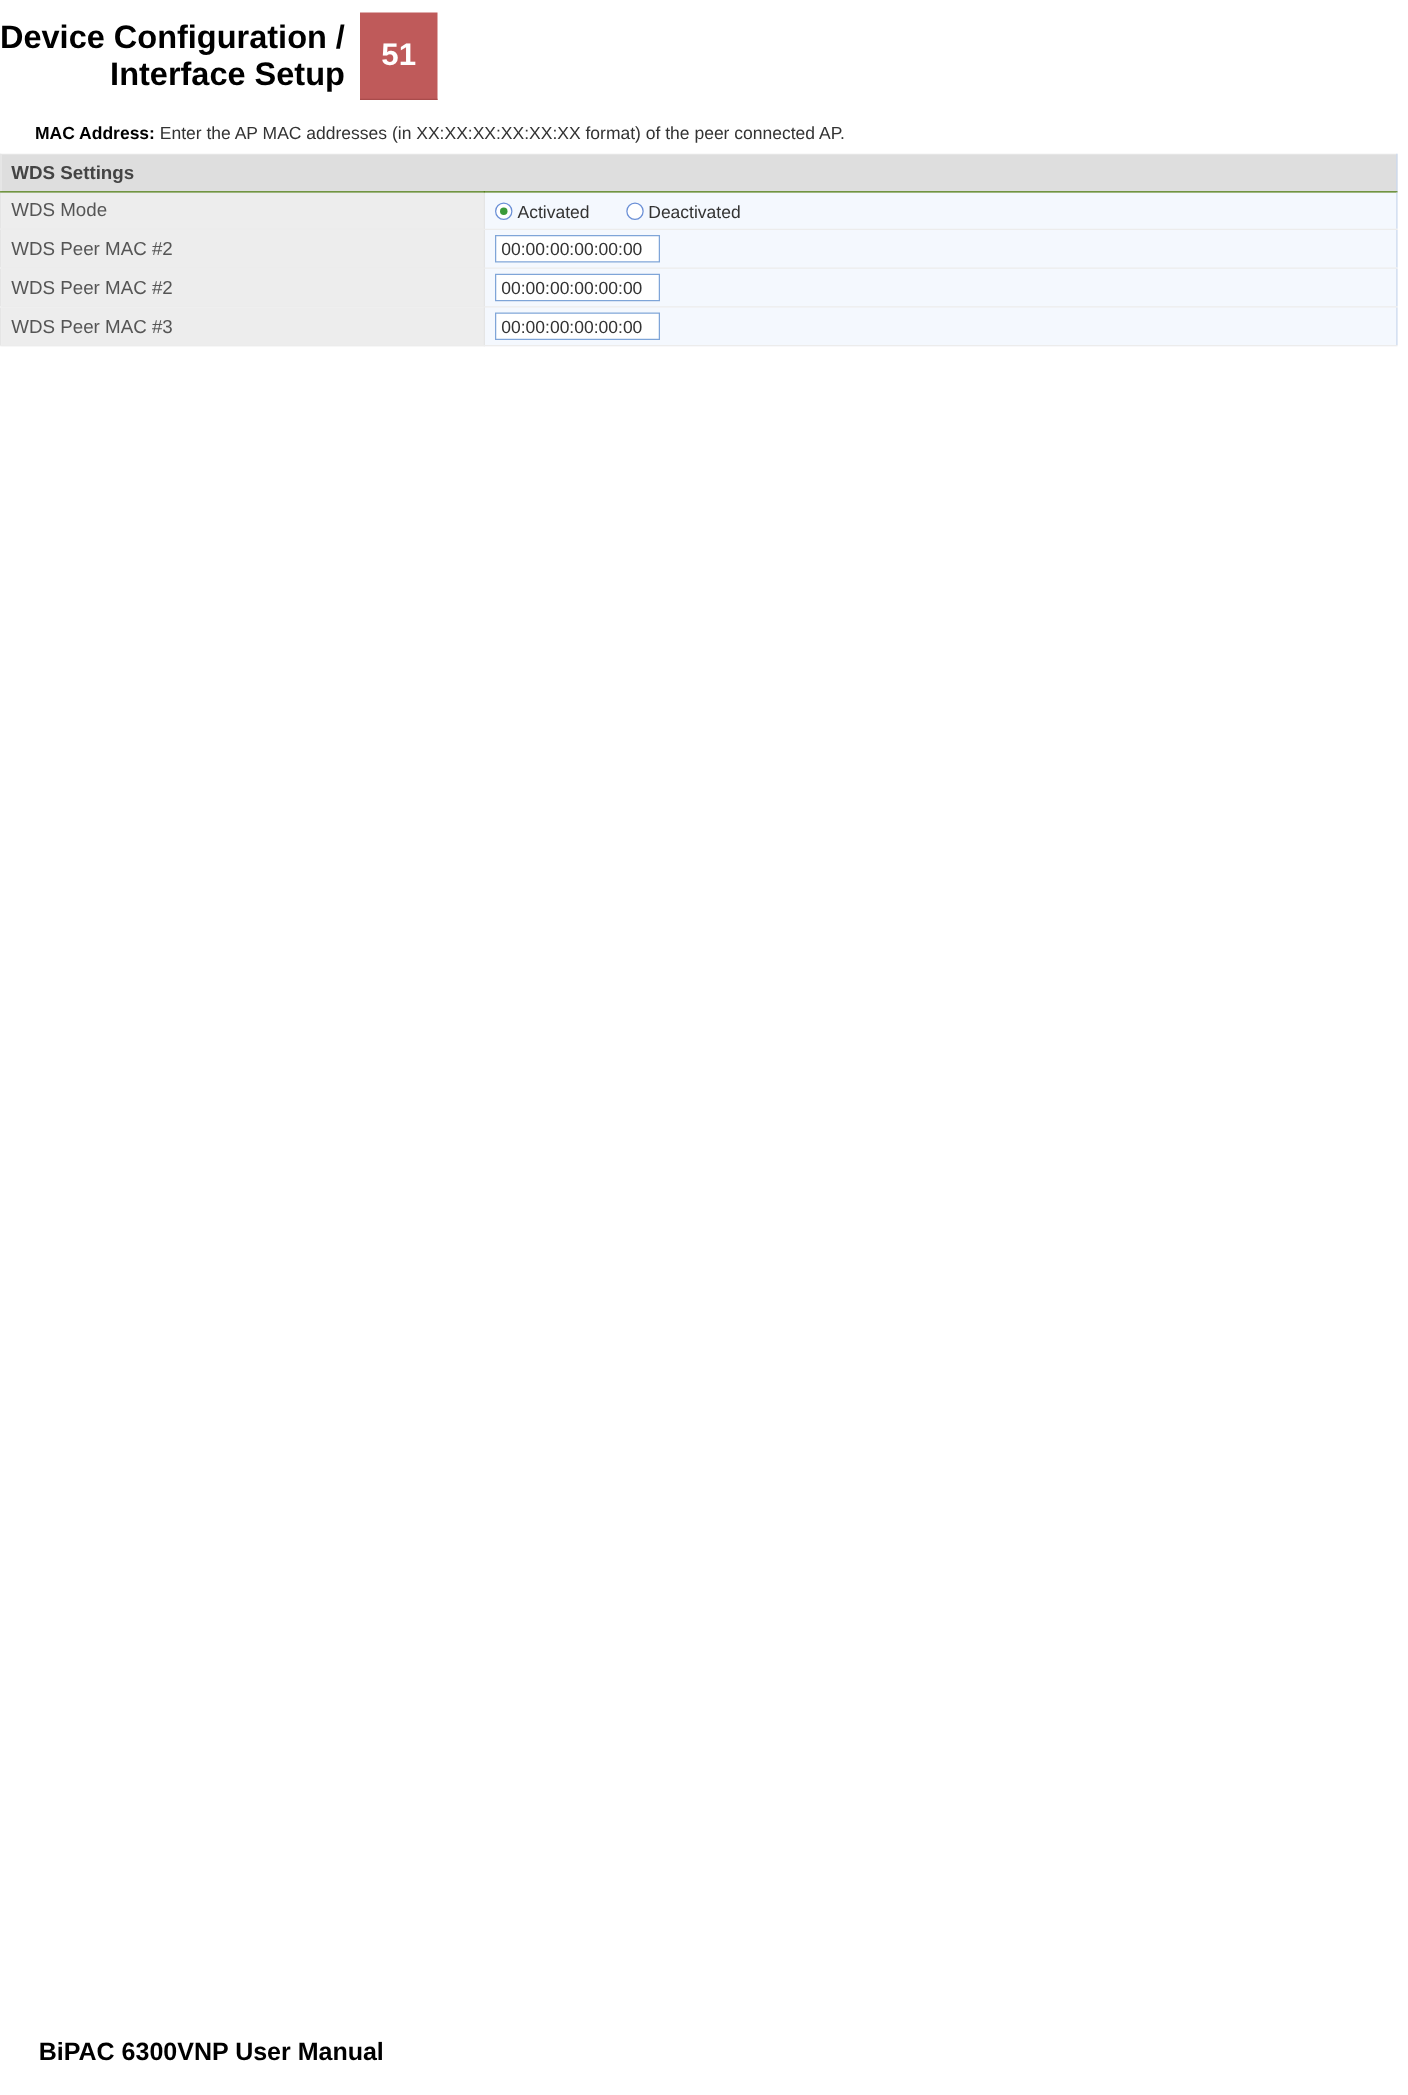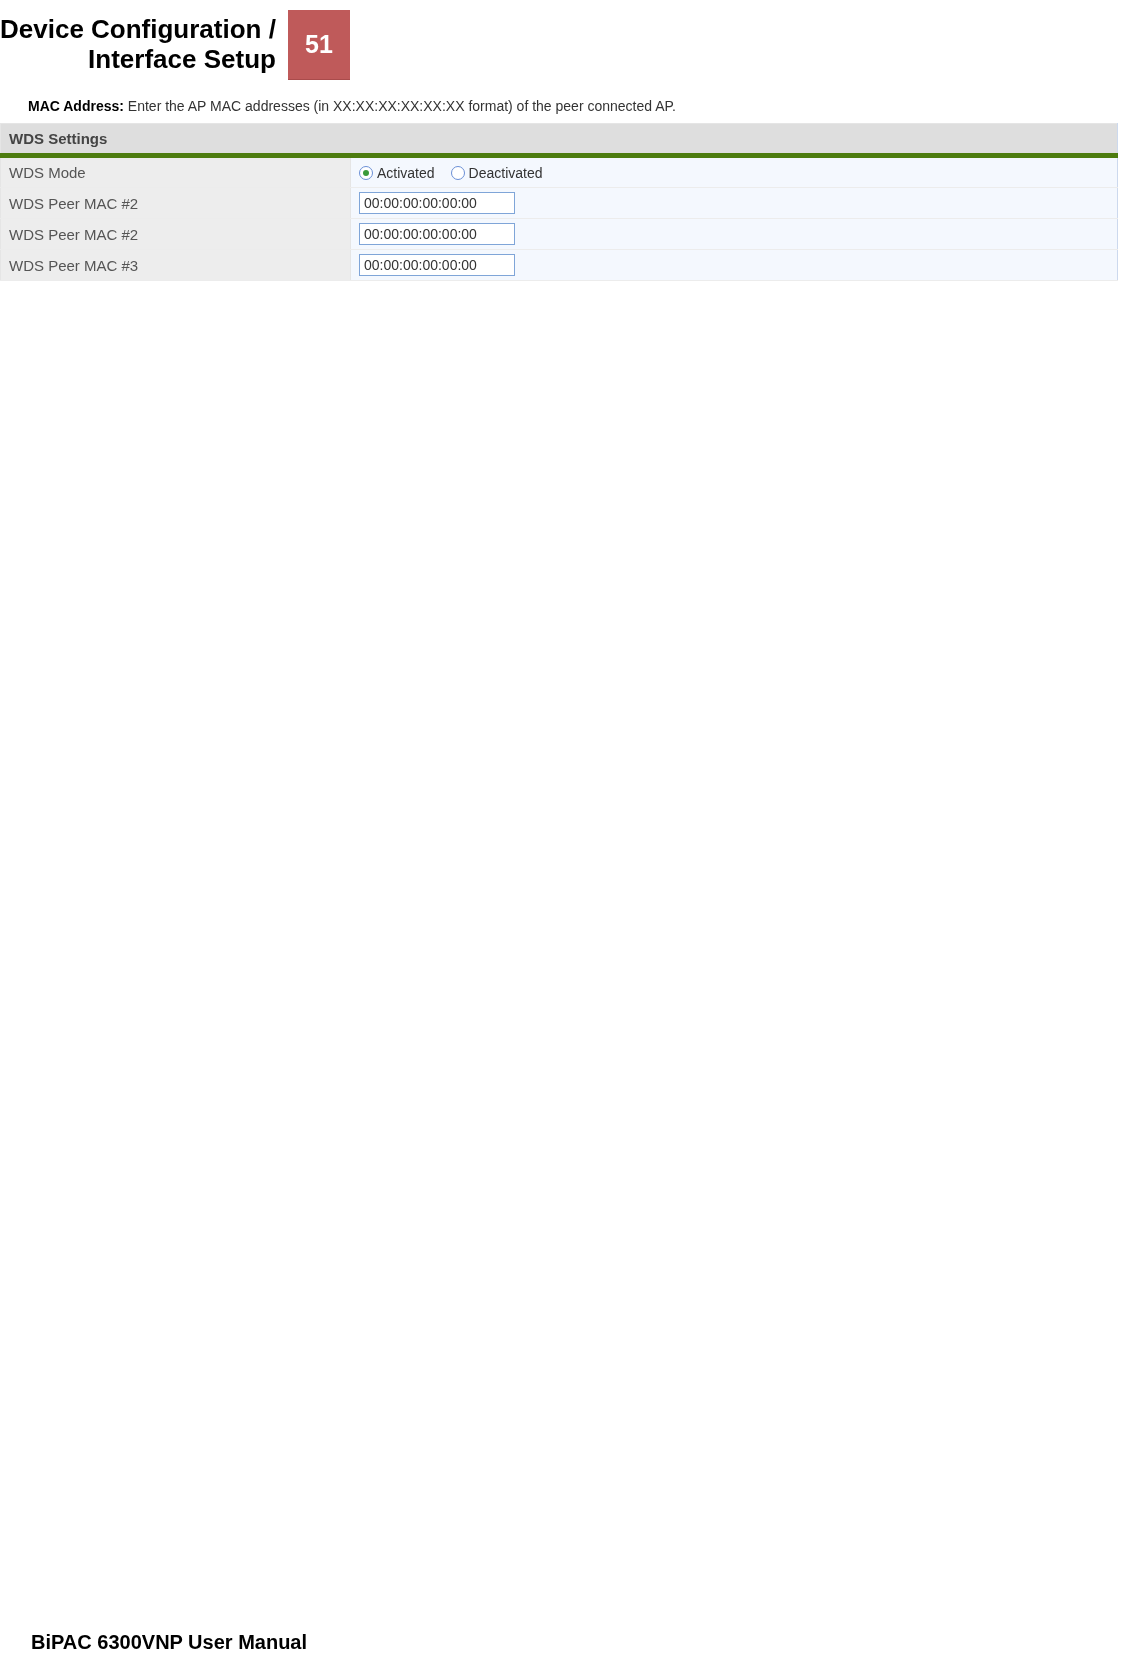--- a/index.html
+++ b/index.html
@@ -53,40 +53,40 @@
       border-collapse: collapse;
       font-size: 15px;
       color: #555;
       border-right: 1px solid #ccd9ee;
     }
     .settings-header-row td {
       background: #dedede;
       font-weight: bold;
       color: #444;
       padding: 6px 8px;
-      border-bottom: 5px solid #4d7c0f;
+      border-bottom: 1px solid #4d7c0f;
     }
     .settings-row td {
       border-bottom: 1px solid #ececec;
       background: #f4f8fe;
     }
     .settings-row td.label-cell {
       background: #ededed;
       padding: 6px 8px;
-      width: 350px;
+      width: 387px;
       color: #555;
       border-right: 1px solid #e5e5e5;
     }
     .settings-row td.value-cell {
       padding: 4px 8px;
     }
     .radio-wrap {
       display: flex;
       align-items: center;
-      gap: 4px;
+      gap: 17px;
       color: #333;
       font-size: 14px;
     }
     .radio-wrap .opt {
       display: inline-flex;
       align-items: center;
       margin-right: 12px;
     }
     .radio {
       appearance: none;
@@ -107,21 +107,21 @@
       border-radius: 50%;
       top: 3px;
       left: 3px;
     }
     .mac-input {
       font-family: Arial, sans-serif;
       font-size: 14px;
       color: #333;
       border: 1px solid #7fa5d8;
       padding: 2px 4px;
-      width: 156px;
+      width: 132px;
       background: #fff;
     }
     .footer {
       position: absolute;
       bottom: 22px;
       left: 0;
       font-weight: bold;
       font-size: 20px;
       color: #000;
       margin-left: 31px;

